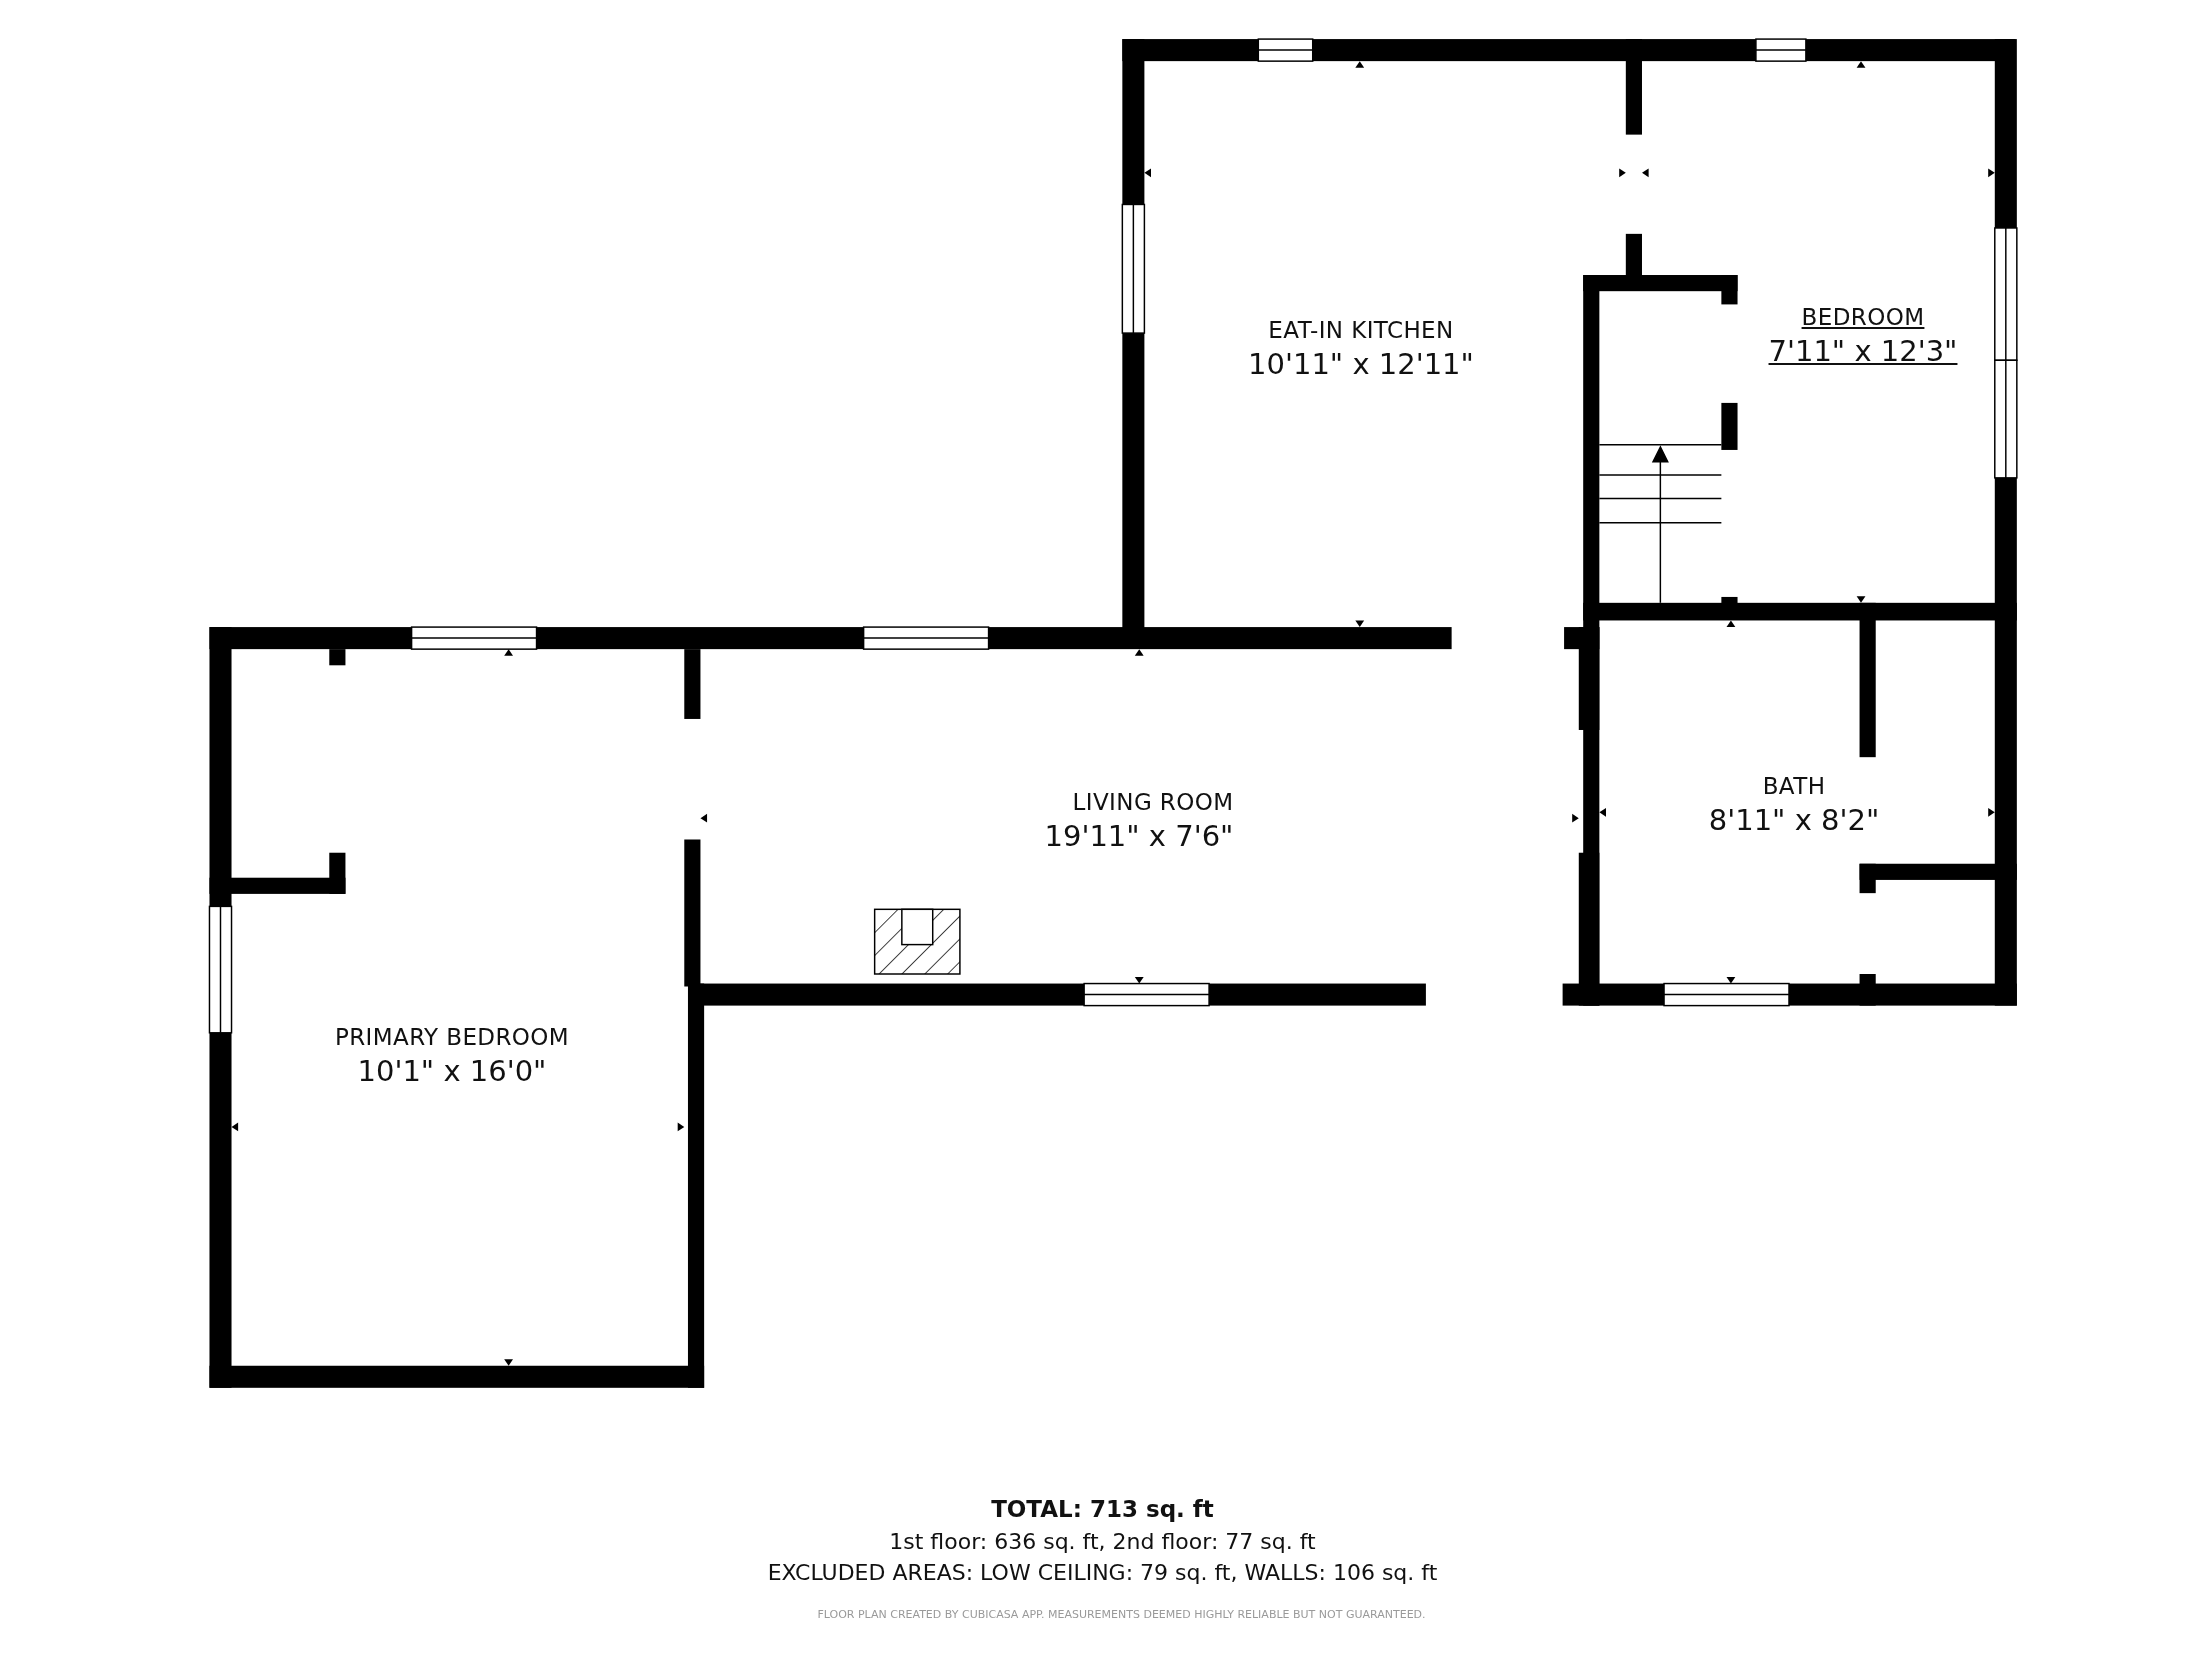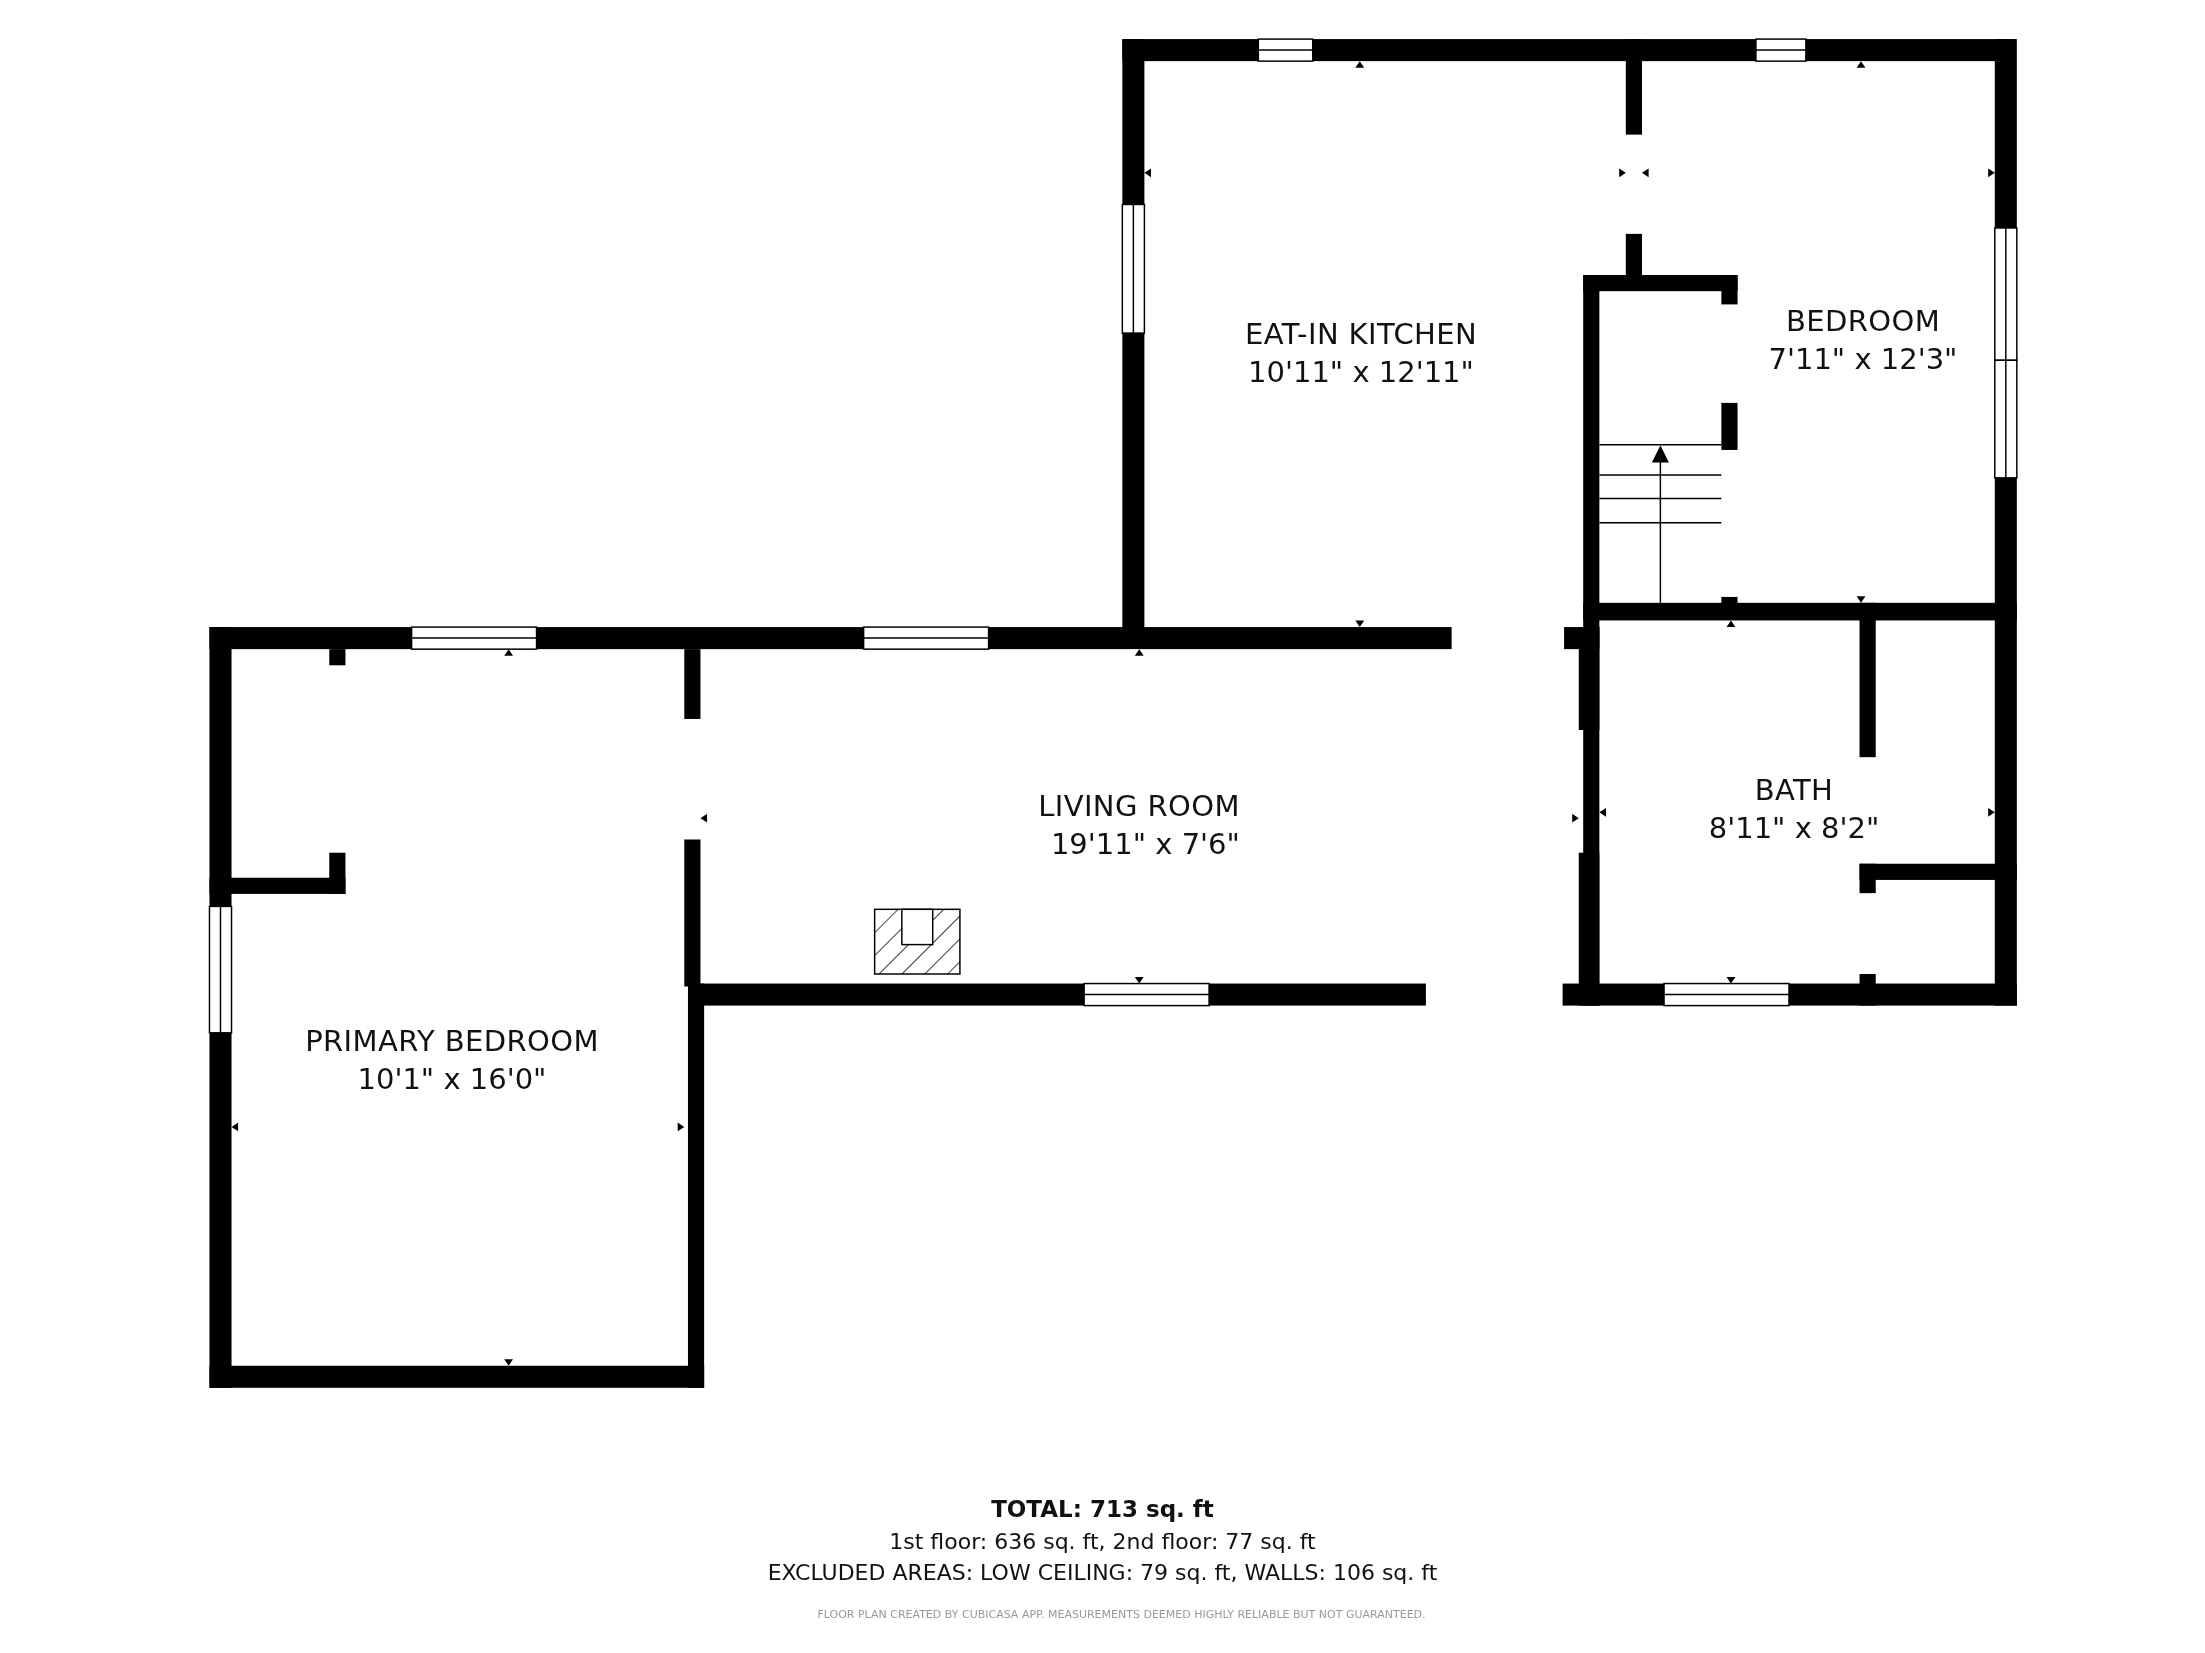--- a/index.html
+++ b/index.html
@@ -1,19 +1,19 @@
 <!DOCTYPE html>
 <html style="font-size:11.8px"><head>
   <meta charset="utf-8">
   <style>
     html, body { margin: 0; padding: 0; background: #ffffff; }
     body { width: 2205px; height: 1654px; position: relative; overflow: hidden; font-family: "Liberation Sans", "DejaVu Sans", sans-serif; }
     #plan { position: absolute; left: 0; top: 0; width: 2205px; height: 1654px; }
     .room-label { position: absolute; text-align: center; color: #111111; font-family: "DejaVu Sans", sans-serif; white-space: nowrap; transform: translateX(-50%); }
-    .room-name { font-size: 29px; letter-spacing: 0.4px; line-height: 1.3; }
+    .room-name { font-size: 23px; letter-spacing: 0.4px; line-height: 1.3; }
     .room-dims { font-size: 29px; line-height: 1.3; }
     .summary { position: absolute; left: 0; width: 2205px; text-align: center; color: #111111; font-family: "DejaVu Sans", sans-serif; }
     .total { top: 1496px; font-size: 23px; font-weight: bold; }
     .floors { top: 1529px; font-size: 22px; }
     .excluded { top: 1560px; font-size: 22px; }
     .disclaimer { top: 1608px; font-size: 11px; color: #9a9a9a; padding-left: 19px; }
   </style>
 </head>
 <body>
 
@@ -132,21 +132,21 @@
     <polygon points="2355,844 2349,853 2361,853"></polygon>
     <polygon points="2355,1338 2349,1329 2361,1329"></polygon>
   </g>
 </svg>
 
 <div class="room-label" style="left:1361px; top:316px;">
   <div class="room-name">EAT-IN KITCHEN</div>
   <div class="room-dims">10'11" x 12'11"</div>
 </div>
 
-<div class="room-label" style="left:1863px; top:303px;">
+<div class="room-label" style="left:1863px; top:303px;text-decoration:underline;">
   <div class="room-name">BEDROOM</div>
   <div class="room-dims">7'11" x 12'3"</div>
 </div>
 
 <div class="room-label" style="left:1139px; top:788px;text-align:right;">
   <div class="room-name">LIVING ROOM</div>
   <div class="room-dims">19'11" x 7'6"</div>
 </div>
 
 <div class="room-label" style="left:1794px; top:772px;">

